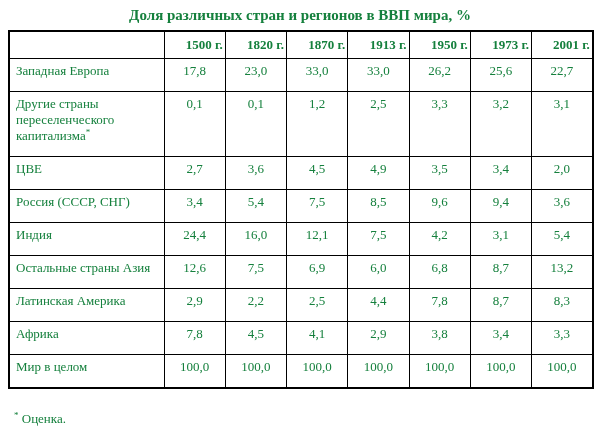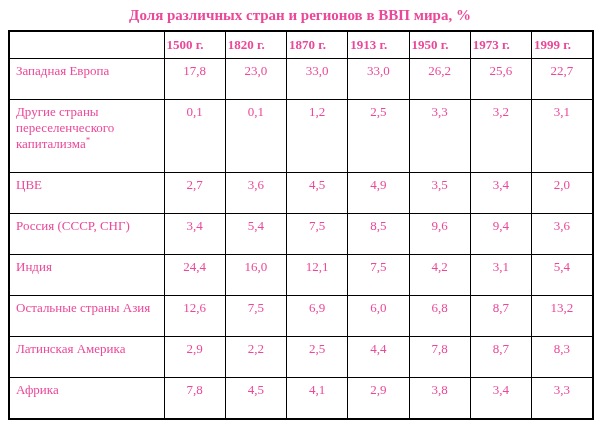--- a/index.html
+++ b/index.html
@@ -5,21 +5,21 @@
   html, body {
     margin: 0;
     padding: 0;
     background: #ffffff;
   }
   .page {
     position: relative;
     width: 600px;
     height: 429px;
     background: #ffffff;
-    color: #ec4899;
+    color: #15803d;
     font-family: "Liberation Serif", "DejaVu Serif", serif;
     overflow: hidden;
     box-sizing: border-box;
   }
   .title {
     margin: 4px 8px 0 8px;
     text-align: center;
     font-size: 15px;
     font-weight: bold;
     line-height: 22px;
@@ -35,27 +35,27 @@
     border: 1px solid #000;
     font-size: 13px;
     line-height: 16px;
     vertical-align: top;
     box-sizing: border-box;
   }
   table.gdp col.c-label { width: 155px; }
   table.gdp col.c-year  { width: 61.28px; }
   table.gdp th {
     font-weight: bold;
-    text-align: left;
+    text-align: right;
     padding: 5px 2px;
     height: 26px;
   }
   table.gdp td.lbl {
     text-align: left;
-    padding: 4px 5px 20px 6px;
+    padding: 4px 5px 12px 6px;
     height: 24px;
   }
   table.gdp td.val {
     text-align: center;
     padding: 4px 2px;
     height: 24px;
   }
   sup {
     font-size: 9px;
     line-height: 0;
@@ -93,21 +93,21 @@
     </colgroup>
     <thead>
       <tr id="head-row">
         <th class="lbl"></th>
       <th>1500 г.</th>
           <th>1820 г.</th>
           <th>1870 г.</th>
           <th>1913 г.</th>
           <th>1950 г.</th>
           <th>1973 г.</th>
-          <th>1999 г.</th>
+          <th>2001 г.</th>
         </tr>
     </thead>
     <tbody id="table-body">
         <tr>
           <td class="lbl">Западная Европа</td>
           <td class="val">17,8</td>
           <td class="val">23,0</td>
           <td class="val">33,0</td>
           <td class="val">33,0</td>
           <td class="val">26,2</td>
@@ -177,20 +177,30 @@
         <tr>
           <td class="lbl">Африка</td>
           <td class="val">7,8</td>
           <td class="val">4,5</td>
           <td class="val">4,1</td>
           <td class="val">2,9</td>
           <td class="val">3,8</td>
           <td class="val">3,4</td>
           <td class="val">3,3</td>
         </tr>
+        <tr>
+          <td class="lbl">Мир в целом</td>
+          <td class="val">100,0</td>
+          <td class="val">100,0</td>
+          <td class="val">100,0</td>
+          <td class="val">100,0</td>
+          <td class="val">100,0</td>
+          <td class="val">100,0</td>
+          <td class="val">100,0</td>
+        </tr>
       </tbody>
   </table>
 
   <div class="footnote"><sup>*</sup><span> Оценка.</span></div>
 
   <div class="source"><span class="src-label">Источник:</span><span class="src-author"> Maddison A.</span><span class="src-rest"> The World Economy: Historical Statistics. Paris, OECD, 2001. P. 261</span></div>
 
 </div>
 
 </body></html>

